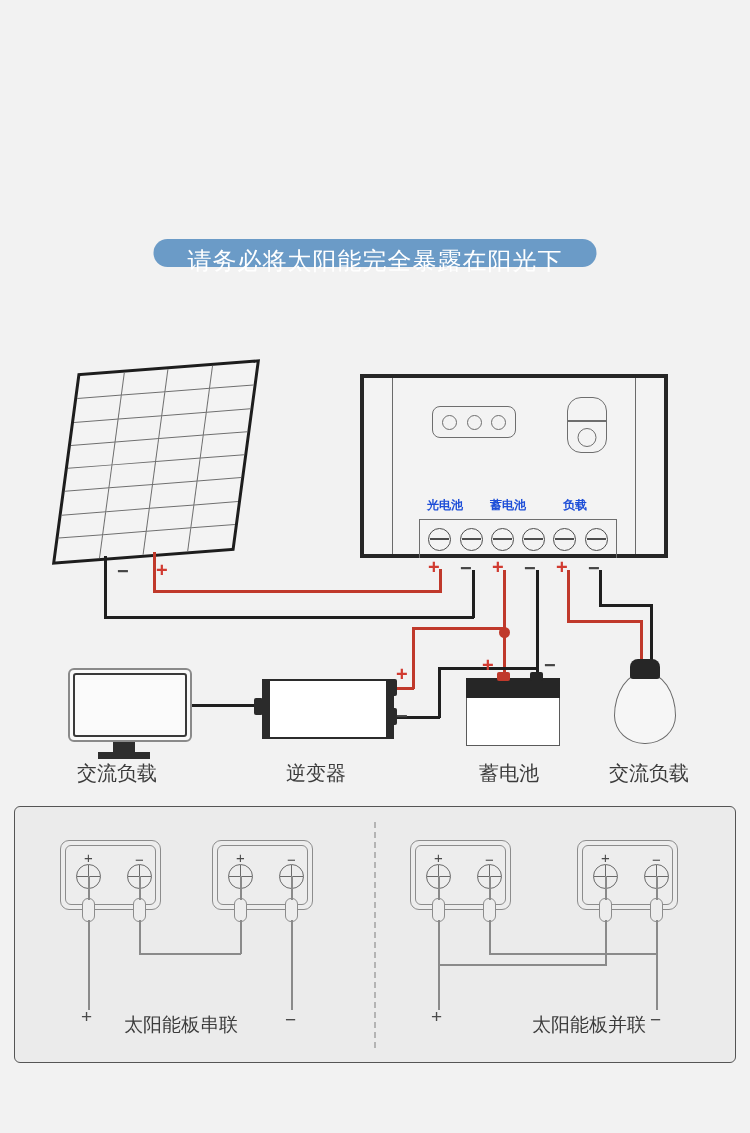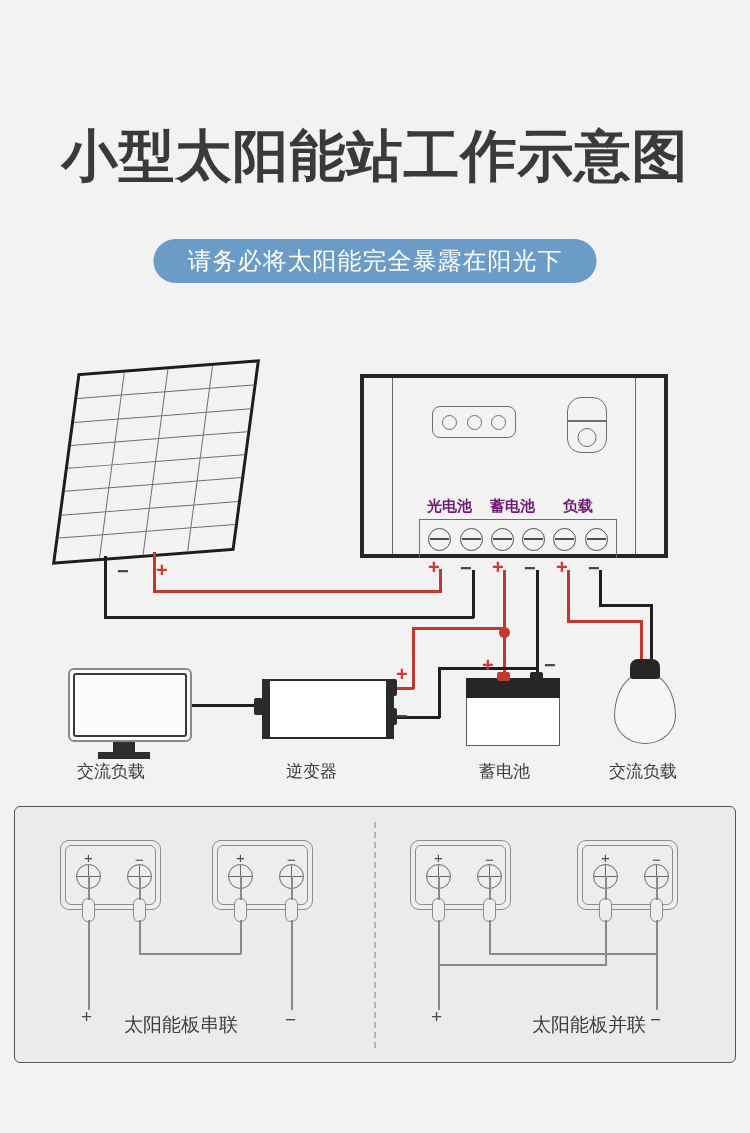--- a/index.html
+++ b/index.html
@@ -30,47 +30,47 @@
     color: #3a3a3a;
     letter-spacing: 1px;
     line-height: 1;
     white-space: nowrap;
   }
   .subtitle-pill {
     position: absolute;
     left: 50%;
     transform: translateX(-50%);
     top: 239px;
-    height: 44px;
+    height: 28px;
     padding: 0 34px;
     border-radius: 22px;
     background: #6b9bc7;
     color: #ffffff;
     font-size: 24px;
     line-height: 44px;
     white-space: nowrap;
     letter-spacing: 1px;
   }
 
   
   .lbl {
     position: absolute;
     color: #3c3c3c;
     white-space: nowrap;
   }
   .lbl-section {
     font-size: 21px;
   }
   .lbl-device {
-    font-size: 17px;
+    font-size: 20px;
   }
   .lbl-term {
-    font-size: 15px;
+    font-size: 12px;
     font-weight: bold;
-    color: #701a75;
+    color: #1d4ed8;
   }
   .sign {
     position: absolute;
     font-size: 20px;
     font-weight: bold;
     line-height: 1;
     white-space: nowrap;
   }
   .sign.plus  { color: #d13b31; }
   .sign.minus { color: #444444; }
@@ -419,21 +419,20 @@
     font-size: 19px;
     color: #3c3c3c;
     white-space: nowrap;
   }
 </style>
 </head>
 <body>
 
 <div id="page">
 
-  <div class="title">小型太阳能站工作示意图</div>
   <div class="subtitle-pill">请务必将太阳能完全暴露在阳光下</div>
 
 
   <div class="panel-wrap">
     <div class="panel">
       <div class="cell"></div>
       <div class="cell"></div>
       <div class="cell"></div>
       <div class="cell lastcol"></div>
       <div class="cell"></div>

